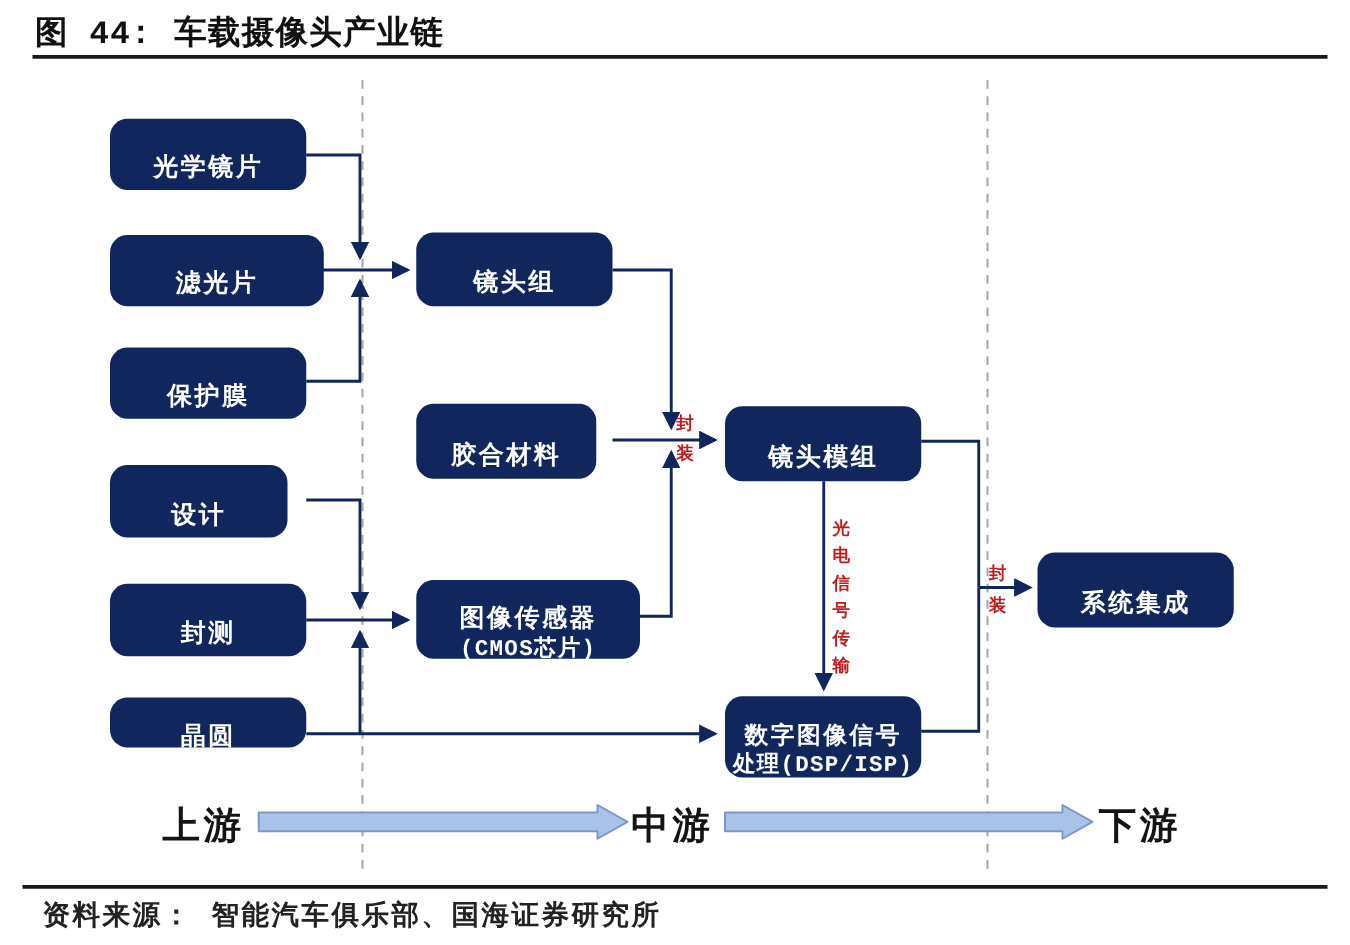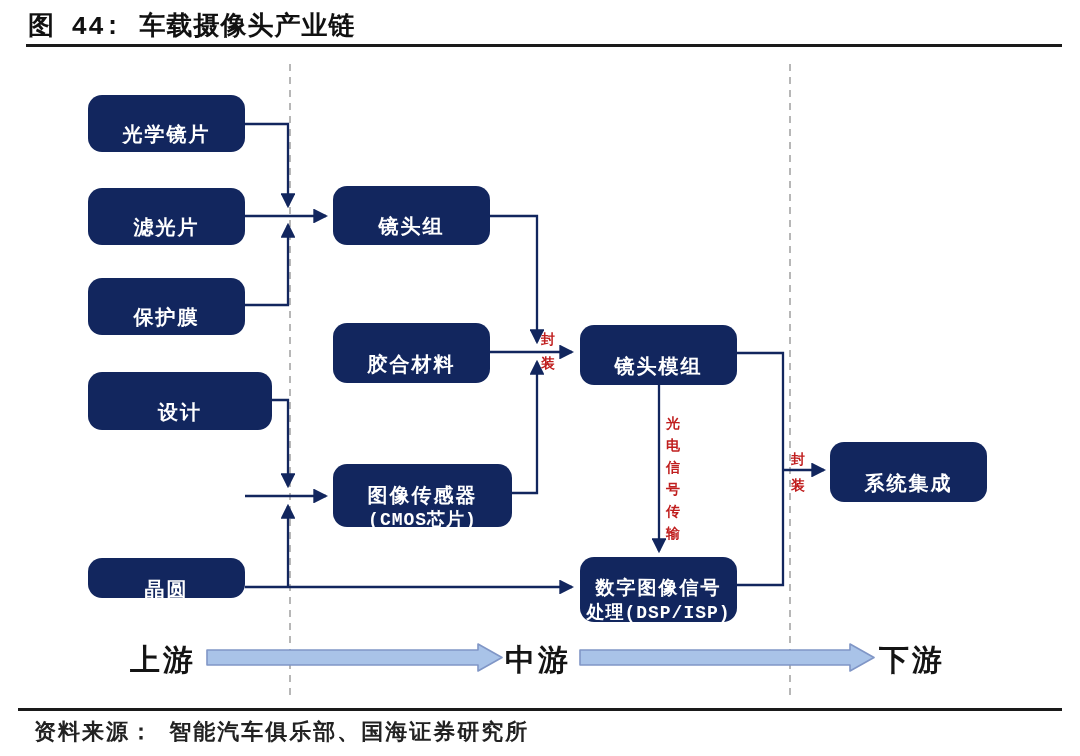--- a/index.html
+++ b/index.html
@@ -90,37 +90,40 @@
 
     <g stroke="#8096c6" stroke-width="1.6" fill="#a9c3e8" stroke-linejoin="round">
       <polygon points="207,650 478,650 478,644 502,657.5 478,671 478,665 207,665"></polygon>
       <polygon points="580,650 850,650 850,644 874,657.5 850,671 850,665 580,665"></polygon>
     </g>
   </svg>
 
   <div class="node" style="left:88px;top:95px;width:157px;height:57px;">
     <span class="lbl">光学镜片</span>
   </div>
-  <div class="node" style="left:88px;top:188px;width:157px;height:57px;">
+  <div class="node" style="left:88px;top:188px;width:171px;height:57px;">
     <span class="lbl">滤光片</span>
   </div>
   <div class="node" style="left:88px;top:278px;width:157px;height:57px;">
     <span class="lbl">保护膜</span>
   </div>
-  <div class="node" style="left:88px;top:372px;width:184px;height:58px;">
+  <div class="node" style="left:88px;top:372px;width:142px;height:58px;">
     <span class="lbl">设计</span>
+  </div>
+  <div class="node" style="left:88px;top:467px;width:157px;height:58px;">
+    <span class="lbl">封测</span>
   </div>
   <div class="node" style="left:88px;top:558px;width:157px;height:40px;">
     <span class="lbl">晶圆</span>
   </div>
 
   <div class="node" style="left:333px;top:186px;width:157px;height:59px;">
     <span class="lbl">镜头组</span>
   </div>
-  <div class="node" style="left:333px;top:323px;width:157px;height:60px;">
+  <div class="node" style="left:333px;top:323px;width:144px;height:60px;">
     <span class="lbl">胶合材料</span>
   </div>
   <div class="node" style="left:333px;top:464px;width:179px;height:63px;">
     <span class="lbl">图像传感器</span>
     <span class="sub">(CMOS芯片)</span>
   </div>
   <div class="node" style="left:580px;top:325px;width:157px;height:60px;">
     <span class="lbl">镜头模组</span>
   </div>
   <div class="node" style="left:580px;top:557px;width:157px;height:65px;">

